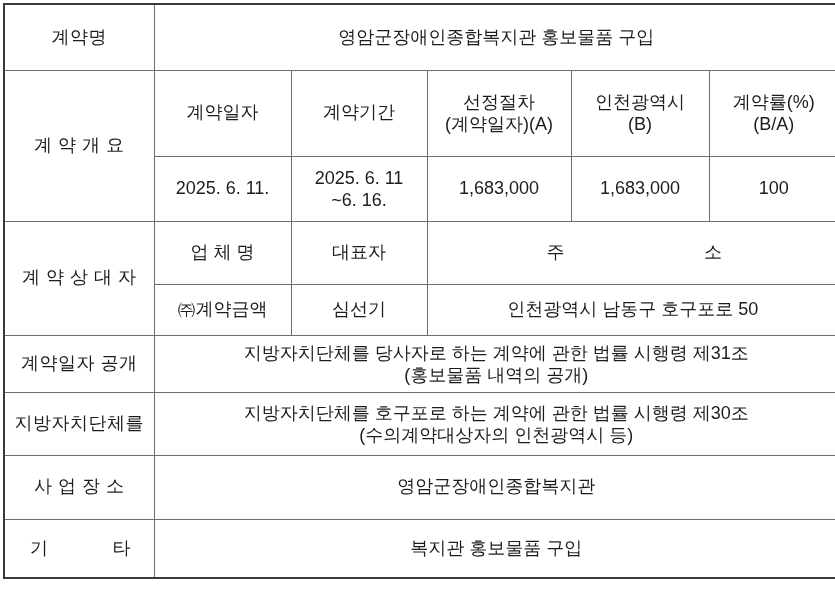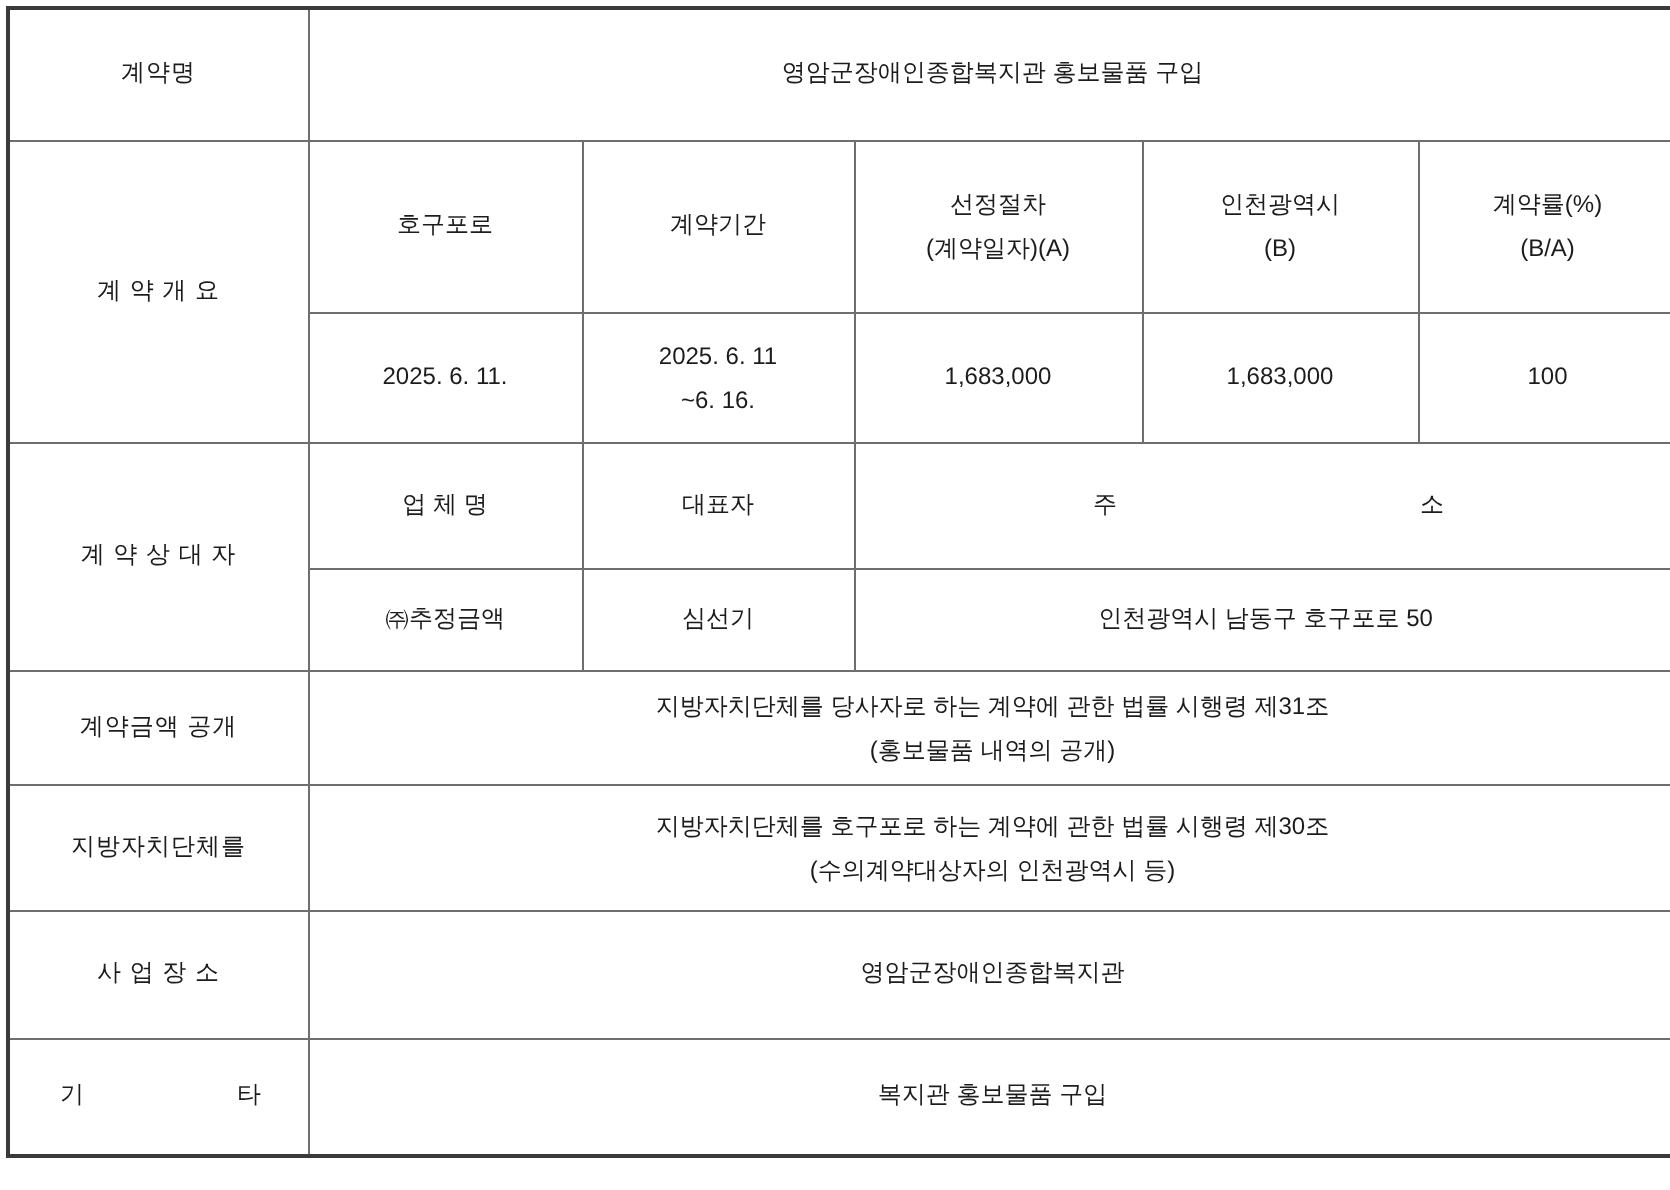--- a/index.html
+++ b/index.html
@@ -17,21 +17,21 @@
   table.contract {
     border-collapse: collapse;
     table-layout: fixed;
     width: 829px;
     border: 2px solid #3a3a3a;
   }
   td {
     border: 1px solid #6e6e6e;
     text-align: center;
     vertical-align: middle;
-    font-size: 12px;
+    font-size: 18px;
     color: #1c1c1c;
     padding: 2px 4px;
     overflow: hidden;
     line-height: 1.3;
   }
   td.label-cell {
     letter-spacing: 0.5px;
   }
   .two-line div {
     line-height: 22px;
@@ -73,21 +73,21 @@
     </colgroup>
 
     <tbody>
         <tr class="r1">
       <td class="label-cell">계약명</td>
       <td colspan="5">영암군장애인종합복지관 홍보물품 구입</td>
     </tr>
 
     <tr class="r2">
       <td rowspan="2" class="label-cell">계 약  개 요</td>
-      <td>호구포로</td>
+      <td>계약일자</td>
       <td>계약기간</td>
       <td class="two-line">
         <div>선정절차</div>
         <div>(계약일자)(A)</div>
       </td>
       <td class="two-line">
         <div>인천광역시</div>
         <div>(B)</div>
       </td>
       <td class="two-line">
@@ -113,27 +113,27 @@
       <td>대표자</td>
       <td colspan="3">
         <div class="spread-address">
           <span>주</span>
           <span>소</span>
         </div>
       </td>
     </tr>
 
     <tr class="r5">
-      <td>㈜추정금액</td>
+      <td>㈜계약금액</td>
       <td>심선기</td>
       <td colspan="3">인천광역시 남동구 호구포로 50</td>
     </tr>
 
     <tr class="r6">
-      <td class="label-cell">계약금액 공개</td>
+      <td class="label-cell">계약일자 공개</td>
       <td colspan="5" class="two-line">
         <div>지방자치단체를 당사자로 하는 계약에 관한 법률 시행령 제31조</div>
         <div>(홍보물품 내역의 공개)</div>
       </td>
     </tr>
 
     <tr class="r7">
       <td class="label-cell">지방자치단체를</td>
       <td colspan="5" class="two-line">
         <div>지방자치단체를 호구포로 하는 계약에 관한 법률 시행령 제30조</div>

